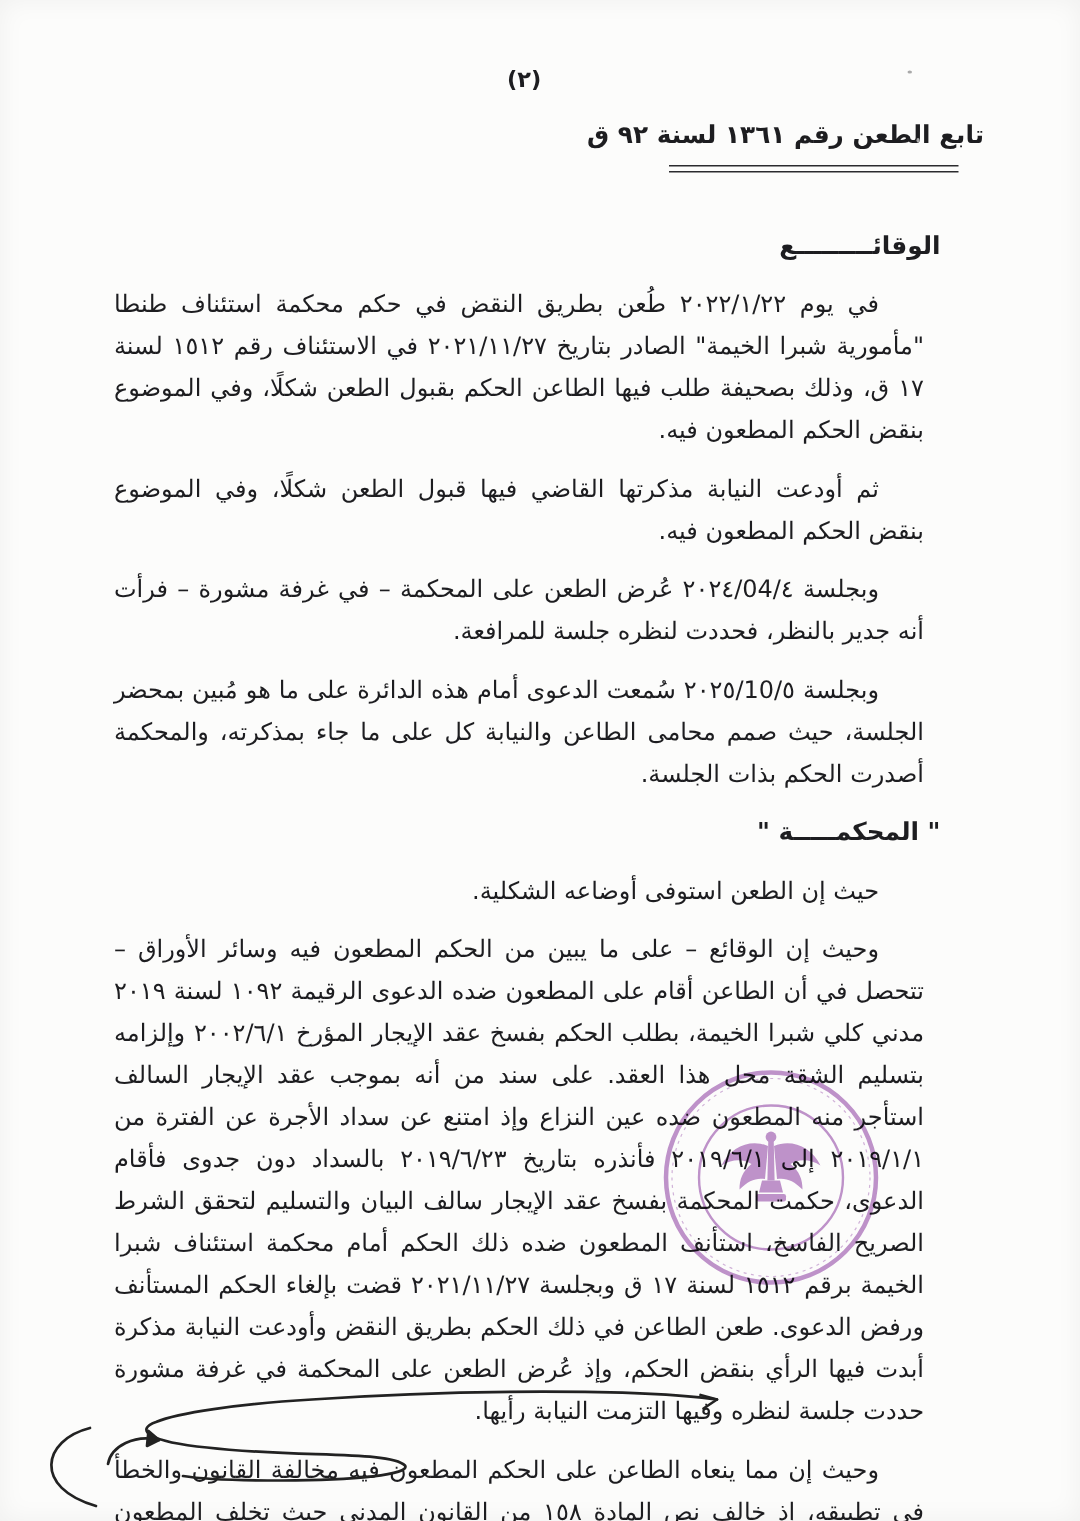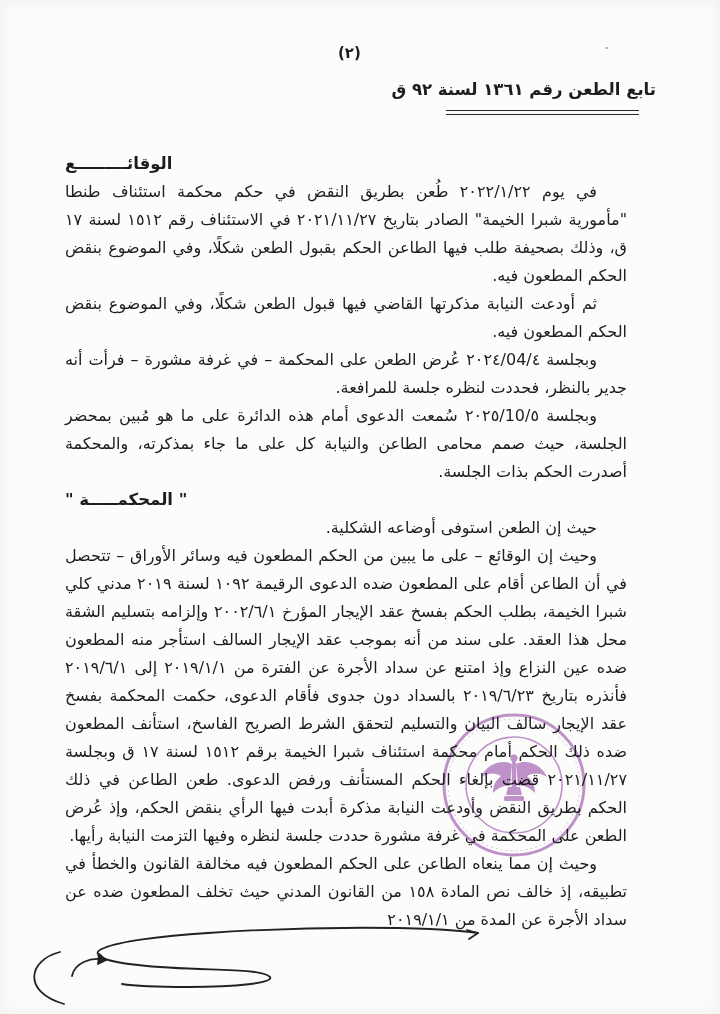--- a/index.html
+++ b/index.html
@@ -26,23 +26,23 @@
   .double-rule{
     position:absolute;top:110px;right:81px;width:193px;height:3px;
     border-top:1.6px solid #2b2b2e;border-bottom:1.2px solid #2b2b2e;
   }
   .doc{
     position:absolute;top:150px;right:93px;left:65px;
     direction:rtl;
     font-size:16px;line-height:28px;
     text-align:justify;
   }
-  .doc p{margin:0;text-indent:30px;}
+  .doc p{margin:11px;text-indent:30px;}
   .doc .h{
-    text-align:left;font-weight:bold;font-size:16.5px;
+    text-align:right;font-weight:bold;font-size:16.5px;
     text-indent:0;margin:0;
   }
   .b{font-weight:bold;}
   .stamp{
     position:absolute;left:427px;top:698px;width:174px;height:174px;
     color:#9a52ae;
     opacity:.62;
     mix-blend-mode:multiply;
     filter:blur(.3px);
     pointer-events:none;

